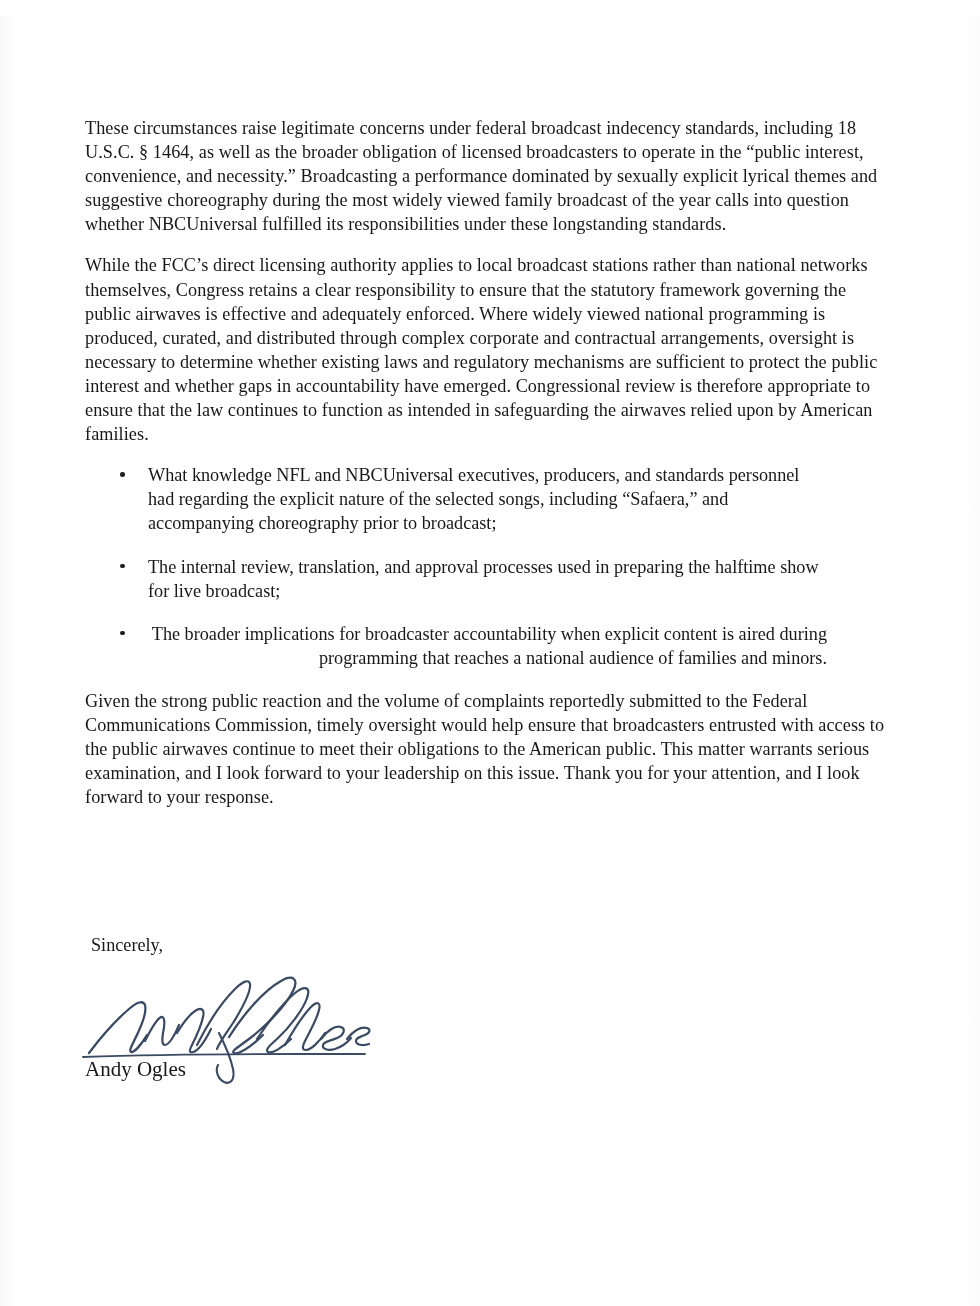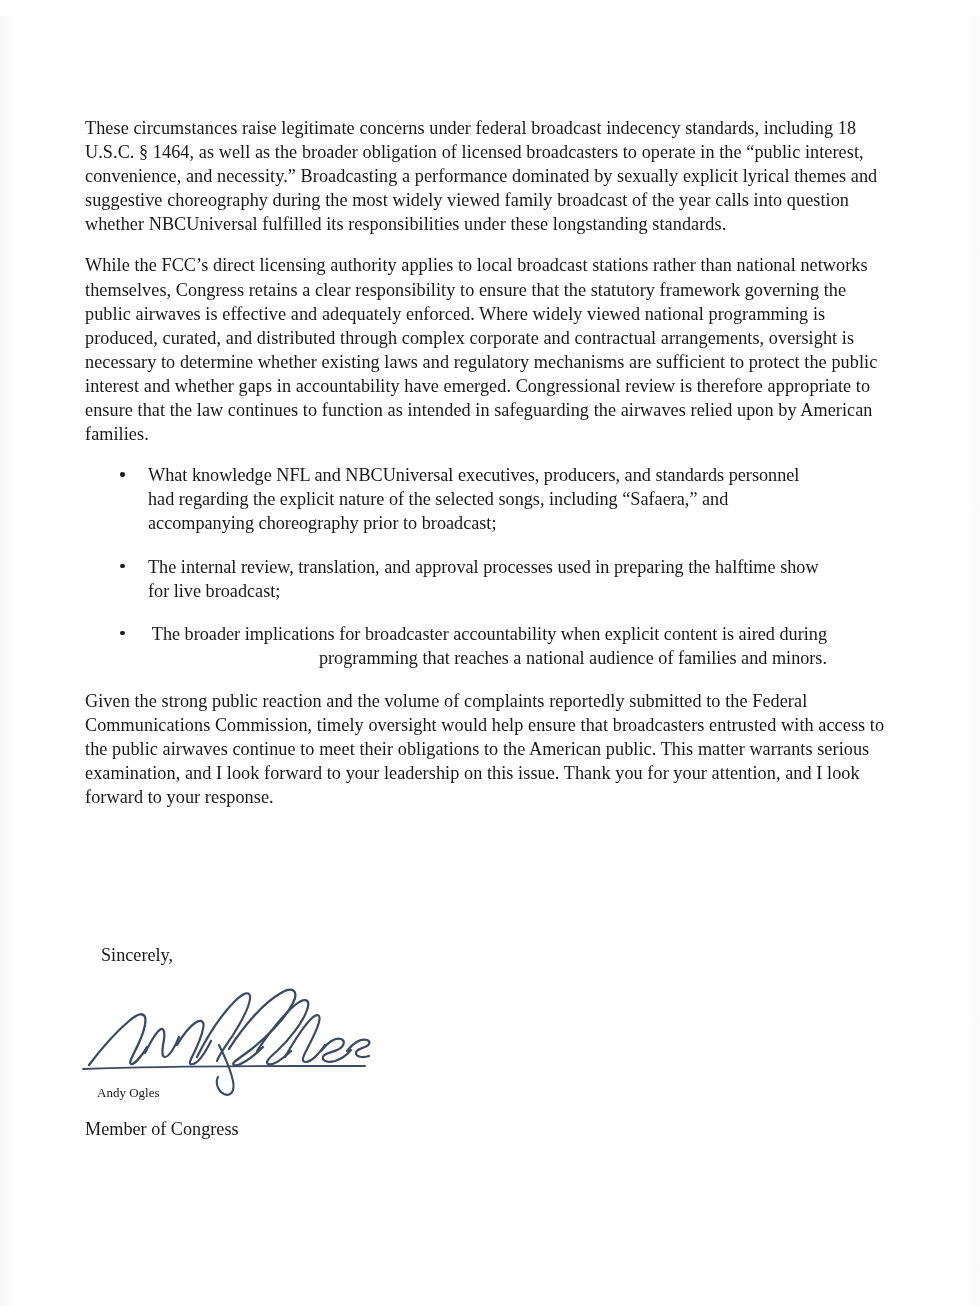--- a/index.html
+++ b/index.html
@@ -88,42 +88,42 @@
   .closing-block {
     position: absolute;
     left: 85px;
     top: 911px;
     width: 520px;
   }
   .closing-line {
     font-size: 18.2px;
     line-height: 24.1px;
     color: #181818;
-    margin: 16px;
+    margin: 6px;
   }
 
   .signature-area {
     position: relative;
     height: 86px;
     margin-top: 14px;
   }
   .signature-svg {
     position: absolute;
     left: -6px;
     top: 0;
     width: 330px;
     height: 86px;
     overflow: visible;
   }
 
   .signer-name {
-    font-size: 13px;
+    font-size: 21px;
     line-height: 24.1px;
     color: #181818;
-    margin: 12px;
+    margin: 0;
   }
   .signer-title {
     font-size: 18.2px;
     line-height: 24.1px;
     color: #181818;
     margin: 0;
   }
 </style>
 </head>
 <body>
@@ -182,17 +182,16 @@
           <path d="M206 74 C 214 60, 224 44, 232 36 C 238 30, 242 31, 240 39 C 238 48, 230 62, 226 70 C 223 76, 223 79, 227 79 C 232 79, 240 71, 246 62" stroke-width="2.2"></path>
           <path d="M242 68 C 248 60, 256 54, 262 56 C 267 58, 265 64, 258 67 C 252 70, 245 70, 244 74 C 243 78, 249 80, 256 78 C 262 76, 268 72, 272 67" stroke-width="2.2"></path>
           <path d="M268 68 C 274 60, 282 55, 288 57 C 292 58.5, 291 62, 286 64 C 281 66, 277 67, 277 70 C 277 74, 284 75, 290 73" stroke-width="2.2"></path>
 
           <path d="M4 86 C 60 84, 140 83, 220 83 C 250 83, 272 83, 286 83" stroke-width="1.9"></path>
         </g>
       </svg>
     </div>
 
     <p class="signer-name">Andy Ogles</p>
-    <p class="signer-title">Member of Congress</p>
 
   </div>
 
 </div>
 
 </body></html>

